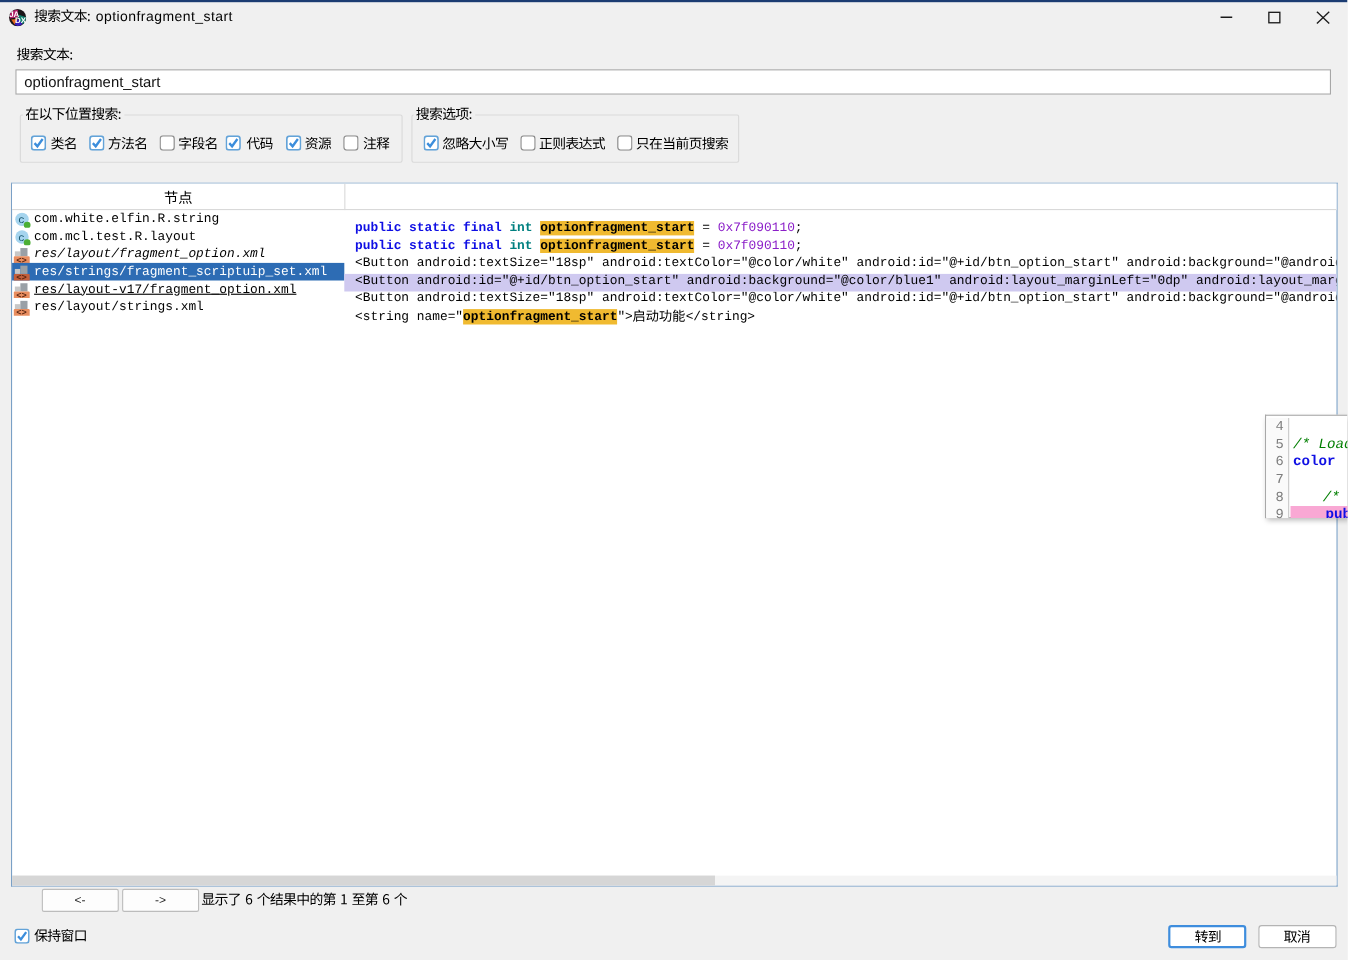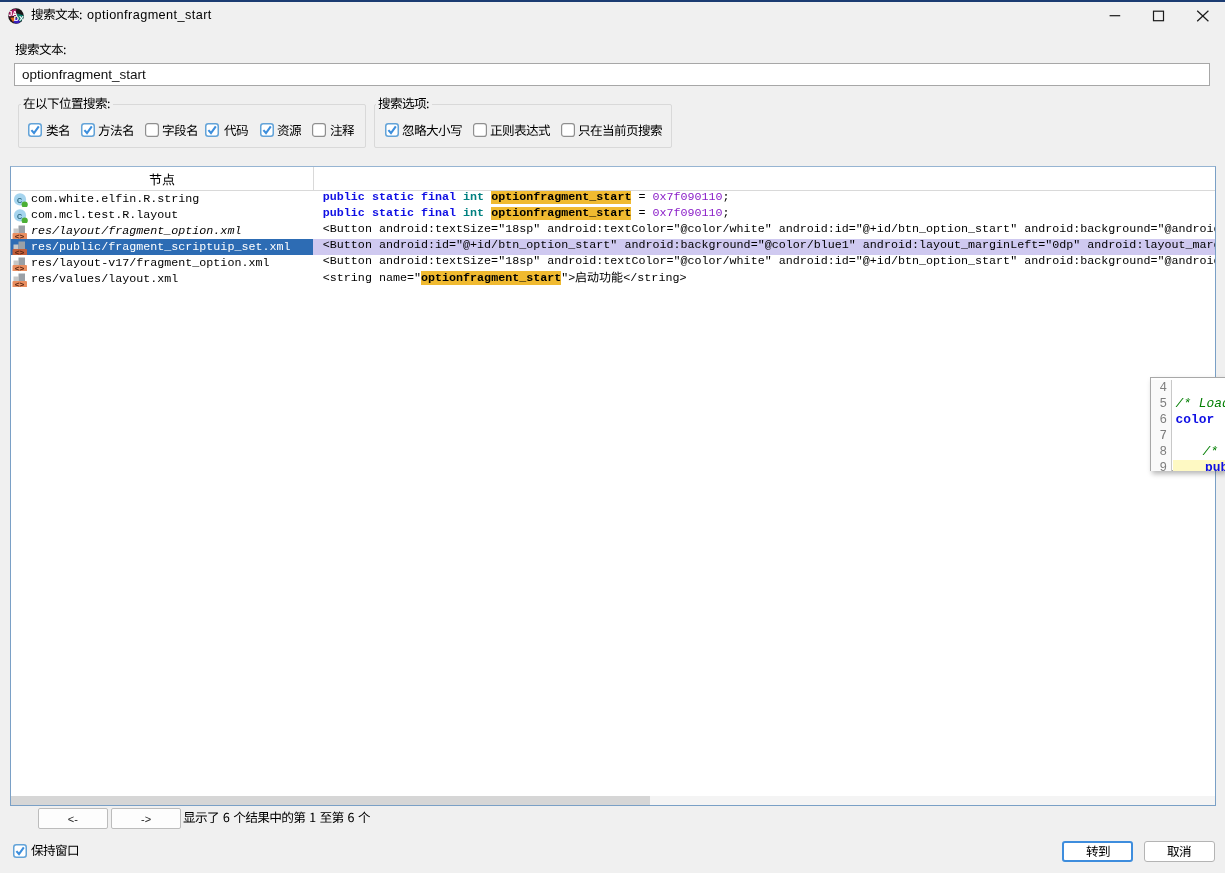--- a/index.html
+++ b/index.html
@@ -6,39 +6,39 @@
 #topline {position:absolute;left:0;top:0;width:1225px;height:2px;background:#1b3c72}
 #input {position:absolute;left:14px;top:63px;width:1196px;height:23px;background:#fff;border:1px solid #a7a7a7}
 #input span {position:absolute;left:7px;top:3px;font-size:13.5px;color:#111}
 .group {position:absolute;top:104px;height:43.5px;border:1px solid #d9d9d9;border-radius:2px}
 .mask {position:absolute;height:3px;background:#f0f0f0}
 #table {position:absolute;left:10px;top:166px;width:1206px;height:640px;border:1px solid #7aa0c6;border-top-color:#96b4d2;background:#fff}
 #thead {position:absolute;left:0;top:0;width:100%;height:23.5px;border-bottom:1px solid #d9d9d9;background:#fff}
 #thead .div {position:absolute;left:302px;top:0;width:1px;height:23.5px;background:#d9d9d9}
 .row {position:absolute;left:0;width:1204px;height:16px}
 .ncell {position:absolute;left:0;top:0;width:302px;height:16px;overflow:hidden}
-.ccell {position:absolute;left:302px;top:0;width:902px;height:16px;overflow:hidden}
+.ccell {position:absolute;left:302px;top:10px;width:902px;height:16px;overflow:hidden}
 .ric {position:absolute;top:0}
 .nt {position:absolute;left:20px;top:0;line-height:17.3px;font-family:"Liberation Mono",monospace;font-size:11.7px;white-space:pre}
 .ccell {font-family:"Liberation Mono",monospace;font-size:11.7px;line-height:13.8px;white-space:pre;color:#000;padding-left:9.8px;padding-top:0.6px}
 .hl {background:#f0ba30;color:#000}
 b {font-weight:bold}
 #hscroll {position:absolute;left:0px;top:629px;width:1204px;height:9px;background:#f4f4f4}
 #hthumb {position:absolute;left:0;top:0;width:639px;height:9px;background:#d6d6d6}
 .btn {position:absolute;background:#fdfdfd;border:1px solid #bcbcbc;border-radius:2px;font-size:11px;color:#222;text-align:center}
 #goto {position:absolute;left:1062.4px;top:840.7px;width:71px;height:21.5px;background:#fff;border:2px solid #3e8ddd;border-radius:3px}
 #cancel {position:absolute;left:1143.5px;top:840.7px;width:71px;height:21.5px;background:#fff;border:1px solid #b4b4b4;border-radius:3px}
 #popup {position:absolute;left:1150px;top:377px;width:75px;height:94px;background:#fff;border:1px solid #a8a8a8;border-right:none;box-shadow:2px 3px 5px rgba(0,0,0,.28);z-index:5}
 .pgut {position:absolute;left:0;top:1.5px;width:21px;height:91px;background:#fafafa;border-right:1px solid #c8c8c8;text-align:right;padding-right:4px}
 .pgut div {height:16px;line-height:16px;font-family:"Liberation Mono",monospace;font-size:12.5px;color:#7d7d7d}
 .pcode {position:absolute;left:22px;top:1.5px;width:53px;height:91px;overflow:hidden}
 .pcode div {height:16px;line-height:16px;font-family:"Liberation Mono",monospace;font-size:12.9px;white-space:pre;padding-left:2.5px}
 .pcode .cmt {color:#007e00;font-style:italic}
 .pcode .kw {color:#0f0fe4;font-weight:bold}
-.pcode .yl {background:#fef9c3}
+.pcode .yl {background:#f9a8d4}
 </style></head><body>
 <div id="topline"></div>
 <svg style="position:absolute;left:8px;top:8px" width="16" height="16" viewBox="0 0 16 16">
 <circle cx="8" cy="8" r="7.8" fill="#1a1518"></circle>
 <path d="M1.2 4.5 Q3.5 0.8 8.3 0.9 L7.8 7.8 L0.9 8.8 Z" fill="#b01e66"></path>
 <path d="M9.2 5.5 L15.7 7.6 Q15.6 11.5 12.6 13.8 L8.8 10 Z" fill="#0d7f6d"></path>
 <path d="M2.2 9.8 L8.2 9.2 L5.2 14.2 Z" fill="#e2661d"></path>
 <path d="M5.2 14.2 L8.2 9.2 L12.4 13.9 Q10.5 15.6 8 15.6 Z" fill="#3a1fc0"></path>
 <text x="4.9" y="7.6" font-family="Liberation Sans" font-size="7.2" font-weight="bold" fill="#ffffff" text-anchor="middle">JA</text>
 <text x="10.7" y="13.3" font-family="Liberation Sans" font-size="7.2" font-weight="bold" fill="#ffffff" text-anchor="middle">DX</text>
@@ -198,45 +198,45 @@
       <div class="ccell" style="">&lt;Button android:textSize="18sp" android:textColor="@color/white" android:id="@+id/btn_option_start" android:background="@android</div>
     </div>
     <div class="row" style="top:71.6px">
       <div class="ncell" style="background:#2d6cb4;">
         <svg class="ric" style="left:1px;top:1.5px" width="16" height="16" viewBox="0 0 16 16">
           <rect x="1.5" y="4.5" width="5" height="4.5" fill="#c7c7c7"></rect>
           <rect x="6.5" y="1.5" width="6.5" height="7.5" fill="#9aa0a6"></rect>
           <rect x="0.5" y="9" width="14.5" height="7" rx="1" fill="#c25f3c"></rect>
           <text x="7.6" y="14.8" font-family="Liberation Mono" font-size="8" font-weight="bold" fill="#5b2612" text-anchor="middle">&lt;&gt;</text>
         </svg>
-        <span class="nt" style="color:#fff;">res/public/fragment_scriptuip_set.xml</span>
+        <span class="nt" style="color:#fff;">res/strings/fragment_scriptuip_set.xml</span>
       </div>
       <div class="ccell" style="background:#cfc9f0;">&lt;Button android:id="@+id/btn_option_start" android:background="@color/blue1" android:layout_marginLeft="0dp" android:layout_marginTop</div>
     </div>
     <div class="row" style="top:87.6px">
       <div class="ncell" style="">
         <svg class="ric" style="left:1px;top:1.5px" width="16" height="16" viewBox="0 0 16 16">
           <rect x="1.5" y="4.5" width="5" height="4.5" fill="#c7c7c7"></rect>
           <rect x="6.5" y="1.5" width="6.5" height="7.5" fill="#9aa0a6"></rect>
           <rect x="0.5" y="9" width="14.5" height="7" rx="1" fill="#e98e60"></rect>
           <text x="7.6" y="14.8" font-family="Liberation Mono" font-size="8" font-weight="bold" fill="#5b2612" text-anchor="middle">&lt;&gt;</text>
         </svg>
-        <span class="nt" style="color:#000;">res/layout-v17/fragment_option.xml</span>
+        <span class="nt" style="color:#000;text-decoration:underline;">res/layout-v17/fragment_option.xml</span>
       </div>
       <div class="ccell" style="">&lt;Button android:textSize="18sp" android:textColor="@color/white" android:id="@+id/btn_option_start" android:background="@android</div>
     </div>
     <div class="row" style="top:103.6px">
       <div class="ncell" style="">
         <svg class="ric" style="left:1px;top:1.5px" width="16" height="16" viewBox="0 0 16 16">
           <rect x="1.5" y="4.5" width="5" height="4.5" fill="#c7c7c7"></rect>
           <rect x="6.5" y="1.5" width="6.5" height="7.5" fill="#9aa0a6"></rect>
           <rect x="0.5" y="9" width="14.5" height="7" rx="1" fill="#e98e60"></rect>
           <text x="7.6" y="14.8" font-family="Liberation Mono" font-size="8" font-weight="bold" fill="#5b2612" text-anchor="middle">&lt;&gt;</text>
         </svg>
-        <span class="nt" style="color:#000;">res/values/layout.xml</span>
+        <span class="nt" style="color:#000;">res/layout/strings.xml</span>
       </div>
       <div class="ccell" style="">&lt;string name="<b class="hl">optionfragment_start</b>"&gt;<svg style="vertical-align:-2px" width="48.0" height="12" viewBox="0 0 4000 1000">
           <g transform="translate(0,880) scale(1,-1)">
             <path d="M276 311V-75H349V-11H810V-73H887V311ZM349 57V241H810V57ZM436 821C457 783 482 733 495 697H154V456C154 310 143 111 36 -31C53 -40 85 -67 97 -82C203 58 227 264 230 418H869V697H541L575 708C562 744 534 800 507 841ZM230 627H793V488H230Z M1089 758V691H1476V758ZM1653 823C1653 752 1653 680 1650 609H1507V537H1647C1635 309 1595 100 1458 -25C1478 -36 1504 -61 1517 -79C1664 61 1707 289 1721 537H1870C1859 182 1846 49 1819 19C1809 7 1798 4 1780 4C1759 4 1706 4 1650 10C1663 -12 1671 -43 1673 -64C1726 -68 1781 -68 1812 -65C1844 -62 1864 -53 1884 -27C1919 17 1931 159 1945 571C1945 582 1945 609 1945 609H1724C1726 680 1727 752 1727 823ZM1089 44 1090 45V43C1113 57 1149 68 1427 131L1446 64L1512 86C1493 156 1448 275 1410 365L1348 348C1368 301 1388 246 1406 194L1168 144C1207 234 1245 346 1270 451H1494V520H1054V451H1193C1167 334 1125 216 1111 183C1094 145 1081 118 1065 113C1074 95 1085 59 1089 44Z M2038 182 2056 105C2163 134 2307 175 2443 214L2434 285L2273 242V650H2419V722H2051V650H2199V222C2138 206 2082 192 2038 182ZM2597 824C2597 751 2596 680 2594 611H2426V539H2591C2576 295 2521 93 2307 -22C2326 -36 2351 -62 2361 -81C2590 47 2649 273 2665 539H2865C2851 183 2834 47 2805 16C2794 3 2784 0 2763 0C2741 0 2685 1 2623 6C2637 -14 2645 -46 2647 -68C2704 -71 2762 -72 2794 -69C2828 -66 2850 -58 2872 -30C2910 16 2924 160 2940 574C2940 584 2940 611 2940 611H2669C2671 680 2672 751 2672 824Z M3383 420V334H3170V420ZM3100 484V-79H3170V125H3383V8C3383 -5 3380 -9 3367 -9C3352 -10 3310 -10 3263 -8C3273 -28 3284 -57 3288 -77C3351 -77 3394 -76 3422 -65C3449 -53 3457 -32 3457 7V484ZM3170 275H3383V184H3170ZM3858 765C3801 735 3711 699 3625 670V838H3551V506C3551 424 3576 401 3672 401C3692 401 3822 401 3844 401C3923 401 3946 434 3954 556C3933 561 3903 572 3888 585C3883 486 3876 469 3837 469C3809 469 3699 469 3678 469C3633 469 3625 475 3625 507V609C3722 637 3829 673 3908 709ZM3870 319C3812 282 3716 243 3625 213V373H3551V35C3551 -49 3577 -71 3674 -71C3695 -71 3827 -71 3849 -71C3933 -71 3954 -35 3963 99C3943 104 3913 116 3896 128C3892 15 3884 -4 3843 -4C3814 -4 3703 -4 3681 -4C3634 -4 3625 2 3625 34V151C3726 179 3841 218 3919 263ZM3084 553C3105 562 3140 567 3414 586C3423 567 3431 549 3437 533L3502 563C3481 623 3425 713 3373 780L3312 756C3337 722 3362 682 3384 643L3164 631C3207 684 3252 751 3287 818L3209 842C3177 764 3122 685 3105 664C3088 643 3073 628 3058 625C3067 605 3080 569 3084 553Z" fill="#000000"></path>
           </g>
         </svg>&lt;/string&gt;</div>
     </div>
 <div id="hscroll">
       <div id="hthumb"></div>
     </div>

